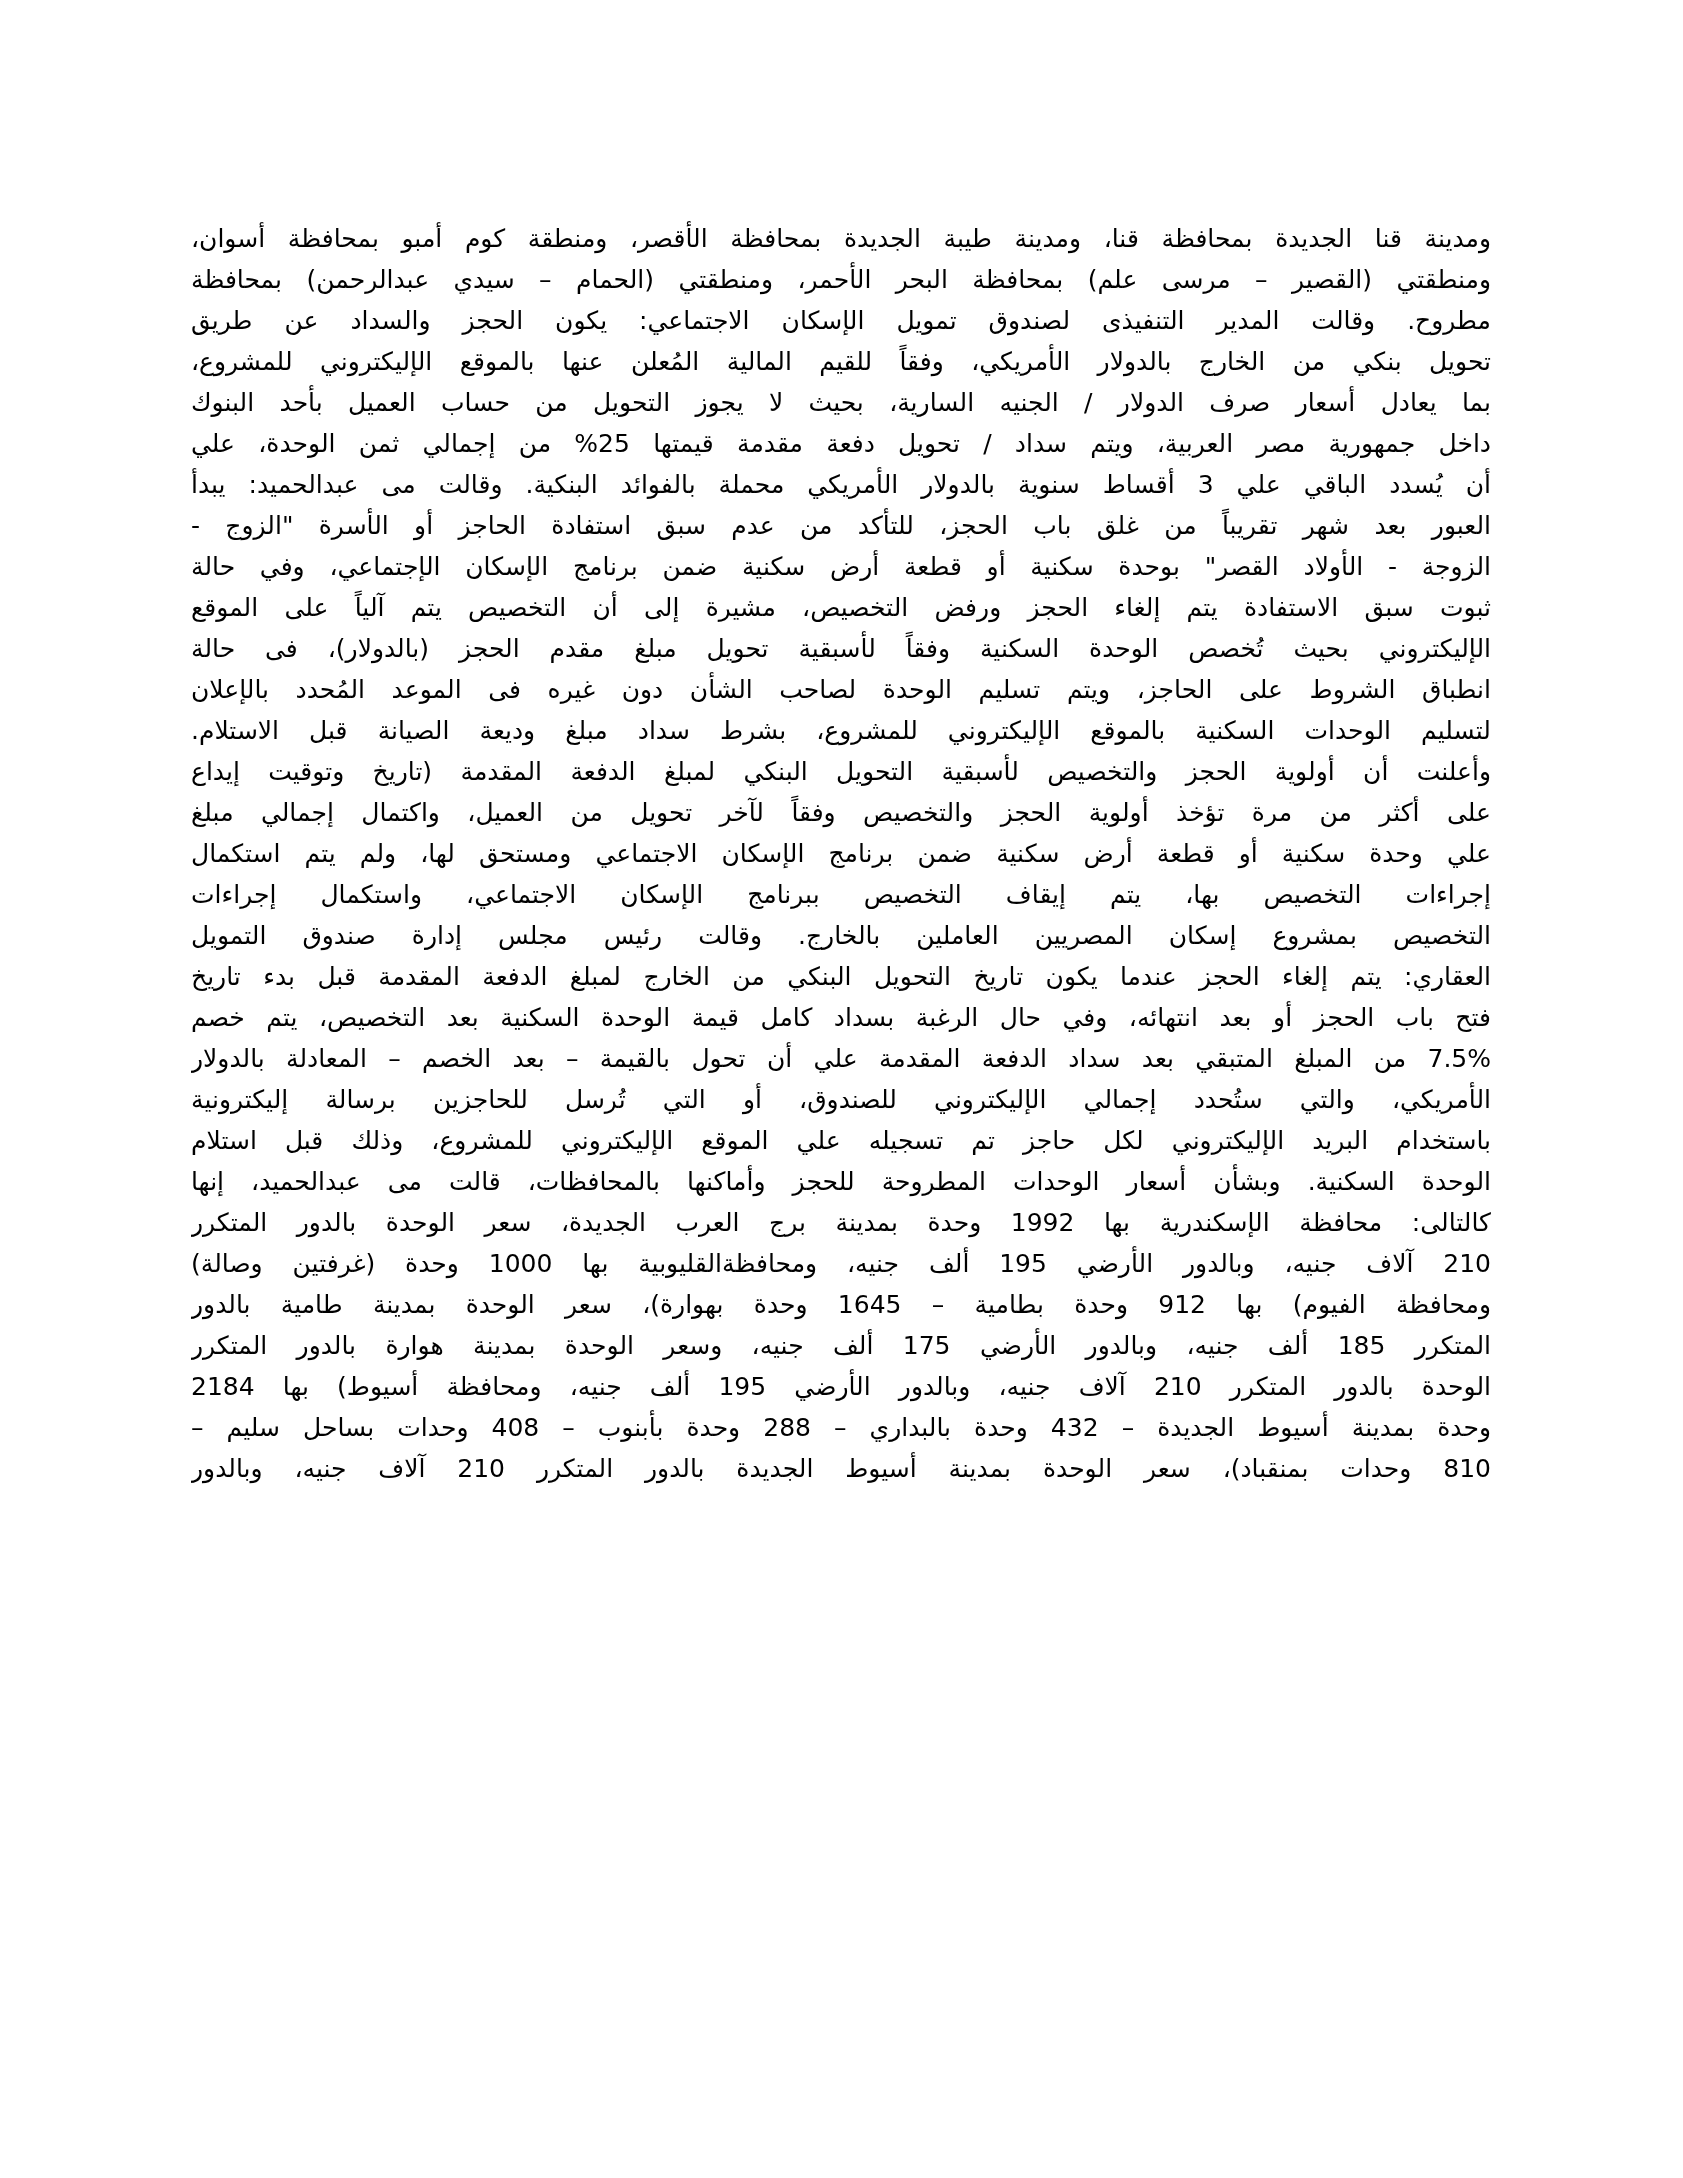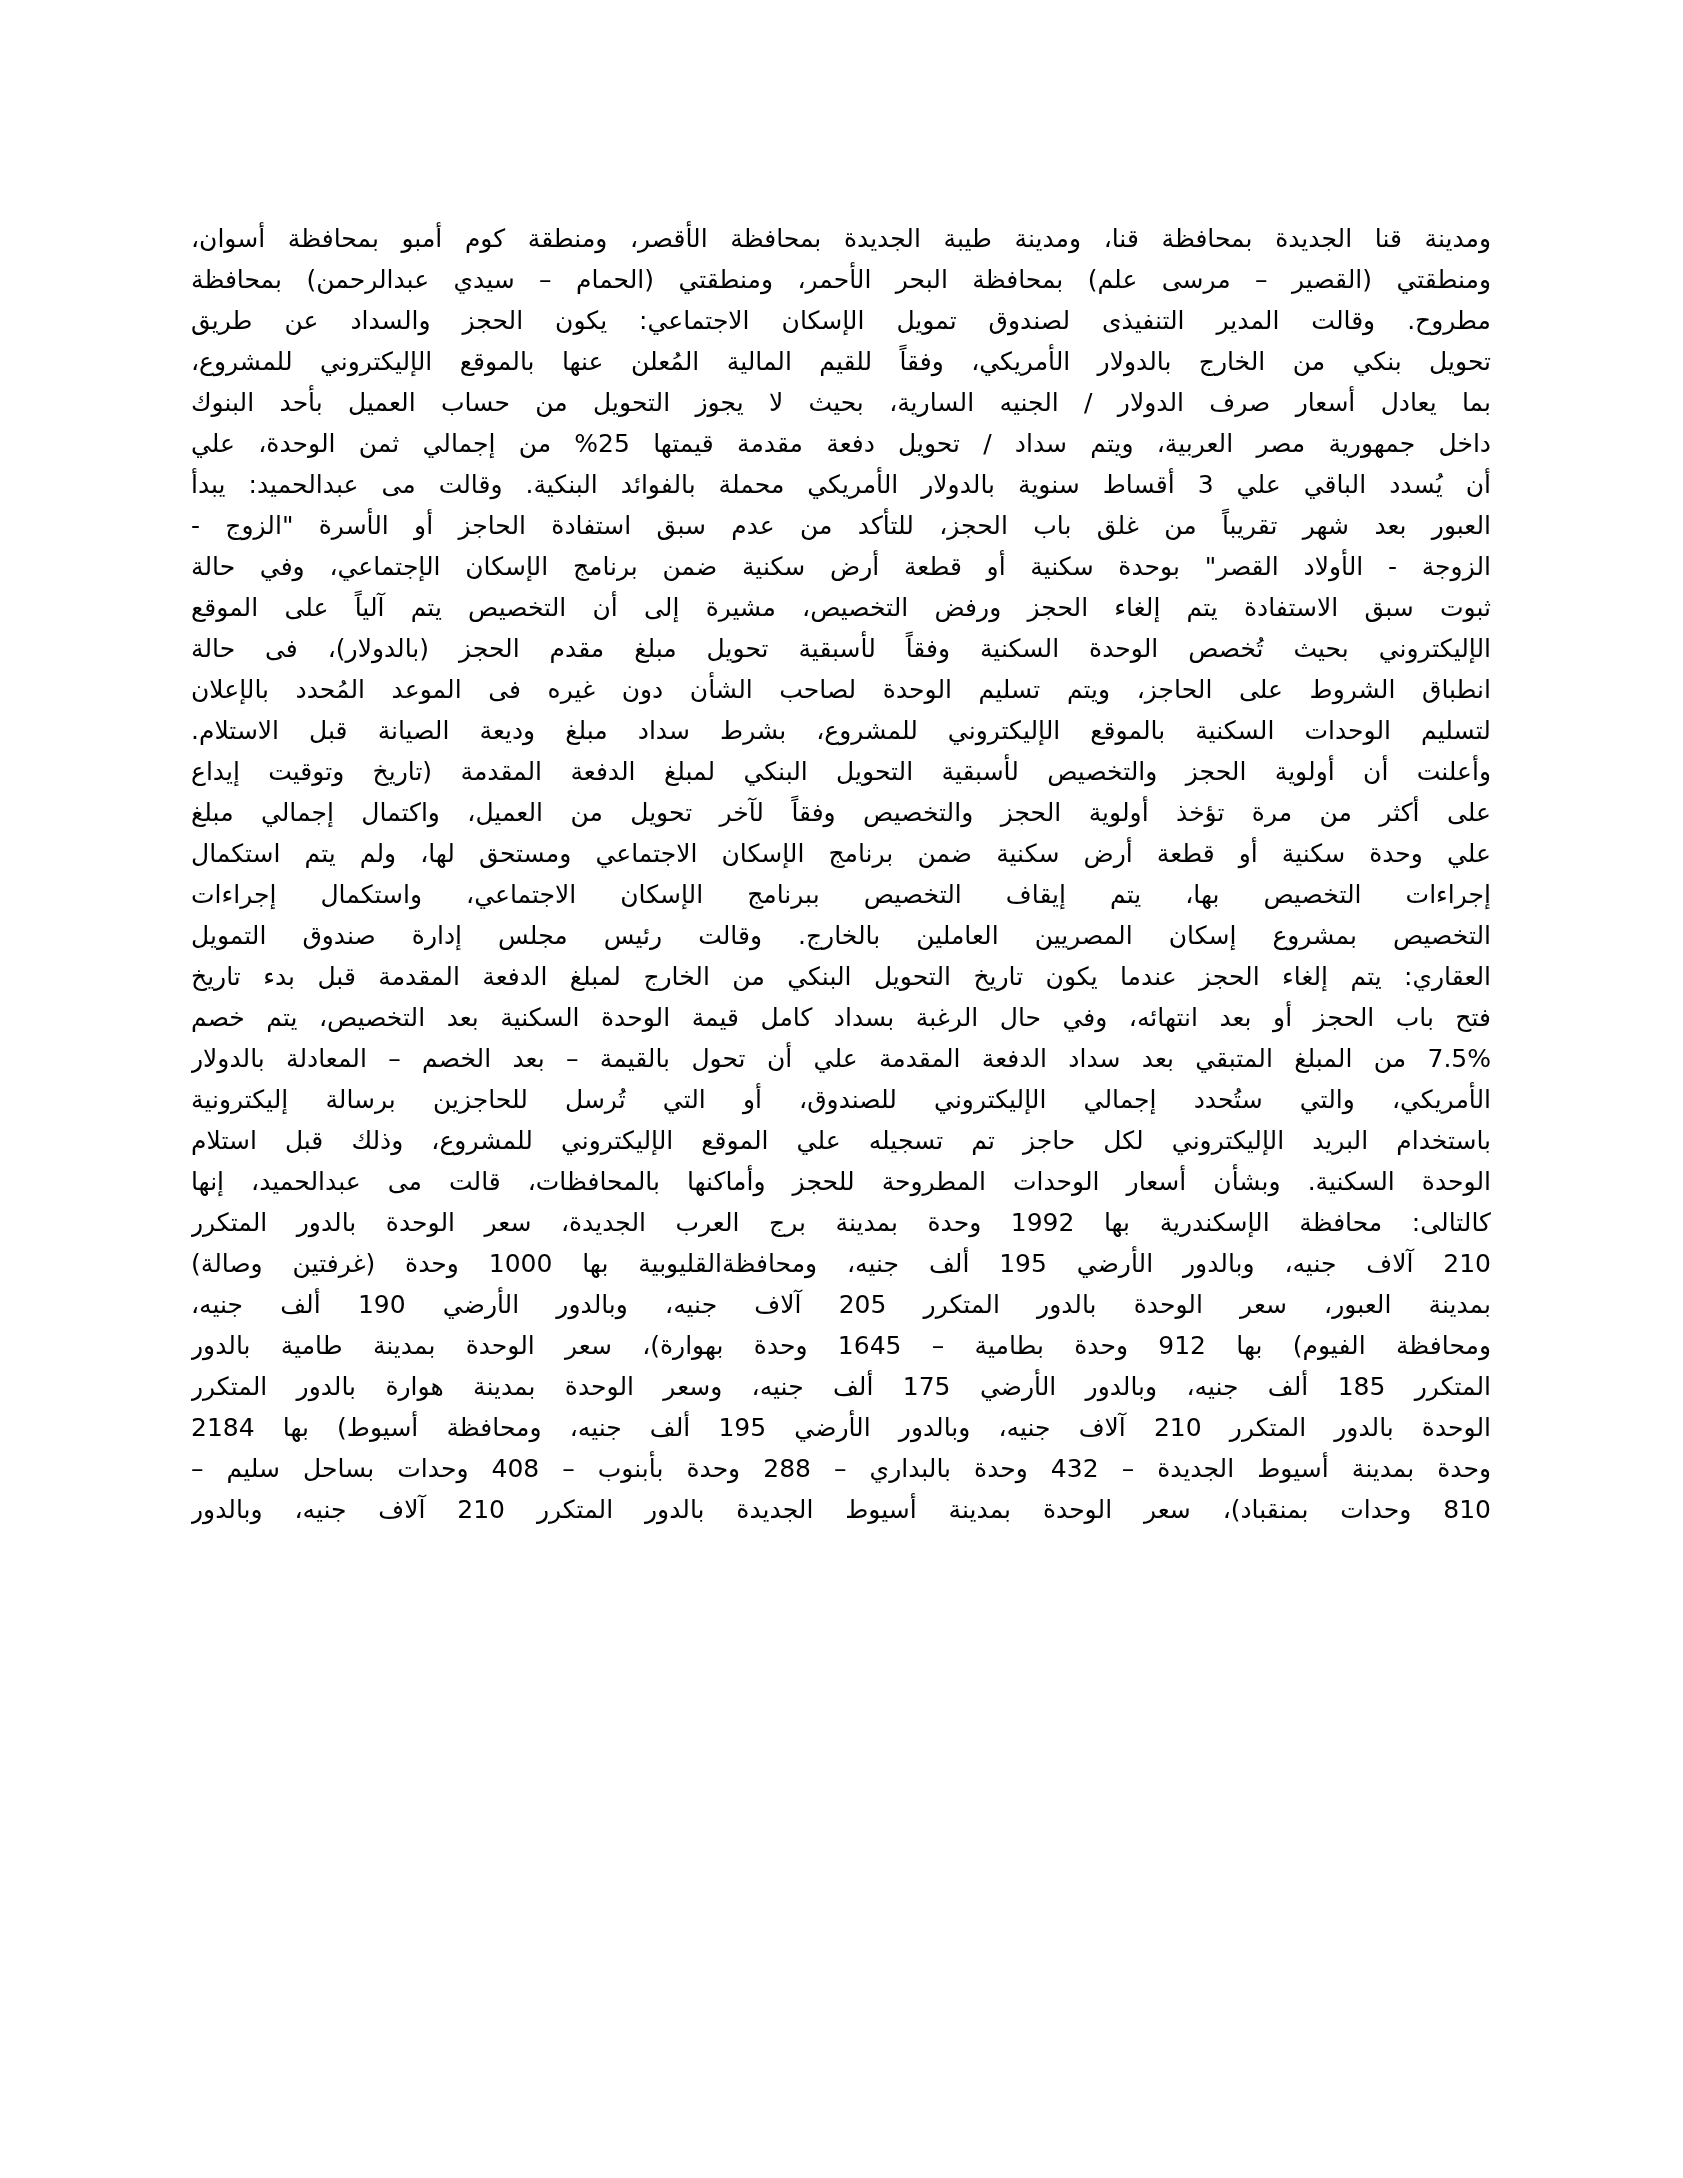--- a/index.html
+++ b/index.html
@@ -49,20 +49,19 @@
     <div class="line">إجراءات التخصيص بها، يتم إيقاف التخصيص ببرنامج الإسكان الاجتماعي، واستكمال إجراءات</div>
     <div class="line">التخصيص بمشروع إسكان المصريين العاملين بالخارج. وقالت رئيس مجلس إدارة صندوق التمويل</div>
     <div class="line">العقاري: يتم إلغاء الحجز عندما يكون تاريخ التحويل البنكي من الخارج لمبلغ الدفعة المقدمة قبل بدء تاريخ</div>
     <div class="line">فتح باب الحجز أو بعد انتهائه، وفي حال الرغبة بسداد كامل قيمة الوحدة السكنية بعد التخصيص، يتم خصم</div>
     <div class="line">7.5% من المبلغ المتبقي بعد سداد الدفعة المقدمة علي أن تحول بالقيمة – بعد الخصم – المعادلة بالدولار</div>
     <div class="line">الأمريكي، والتي ستُحدد إجمالي الإليكتروني للصندوق، أو التي تُرسل للحاجزين برسالة إليكترونية</div>
     <div class="line">باستخدام البريد الإليكتروني لكل حاجز تم تسجيله علي الموقع الإليكتروني للمشروع، وذلك قبل استلام</div>
     <div class="line">الوحدة السكنية. وبشأن أسعار الوحدات المطروحة للحجز وأماكنها بالمحافظات، قالت مى عبدالحميد، إنها</div>
     <div class="line">كالتالى: محافظة الإسكندرية بها 1992 وحدة بمدينة برج العرب الجديدة، سعر الوحدة بالدور المتكرر</div>
     <div class="line">210 آلاف جنيه، وبالدور الأرضي 195 ألف جنيه، ومحافظةالقليوبية بها 1000 وحدة (غرفتين وصالة)</div>
-    <div class="line">بمدينة العبور، سعر الوحدة بالدور المتكرر 205 آلاف جنيه، وبالدور الأرضي 190 ألف جنيه،</div>
     <div class="line">ومحافظة الفيوم) بها 912 وحدة بطامية – 1645 وحدة بهوارة)، سعر الوحدة بمدينة طامية بالدور</div>
     <div class="line">المتكرر 185 ألف جنيه، وبالدور الأرضي 175 ألف جنيه، وسعر الوحدة بمدينة هوارة بالدور المتكرر</div>
     <div class="line">الوحدة بالدور المتكرر 210 آلاف جنيه، وبالدور الأرضي 195 ألف جنيه، ومحافظة أسيوط) بها 2184</div>
     <div class="line">وحدة بمدينة أسيوط الجديدة – 432 وحدة بالبداري – 288 وحدة بأبنوب – 408 وحدات بساحل سليم –</div>
     <div class="line">810 وحدات بمنقباد)، سعر الوحدة بمدينة أسيوط الجديدة بالدور المتكرر 210 آلاف جنيه، وبالدور</div>
   </div>
 
 
 </body></html>

